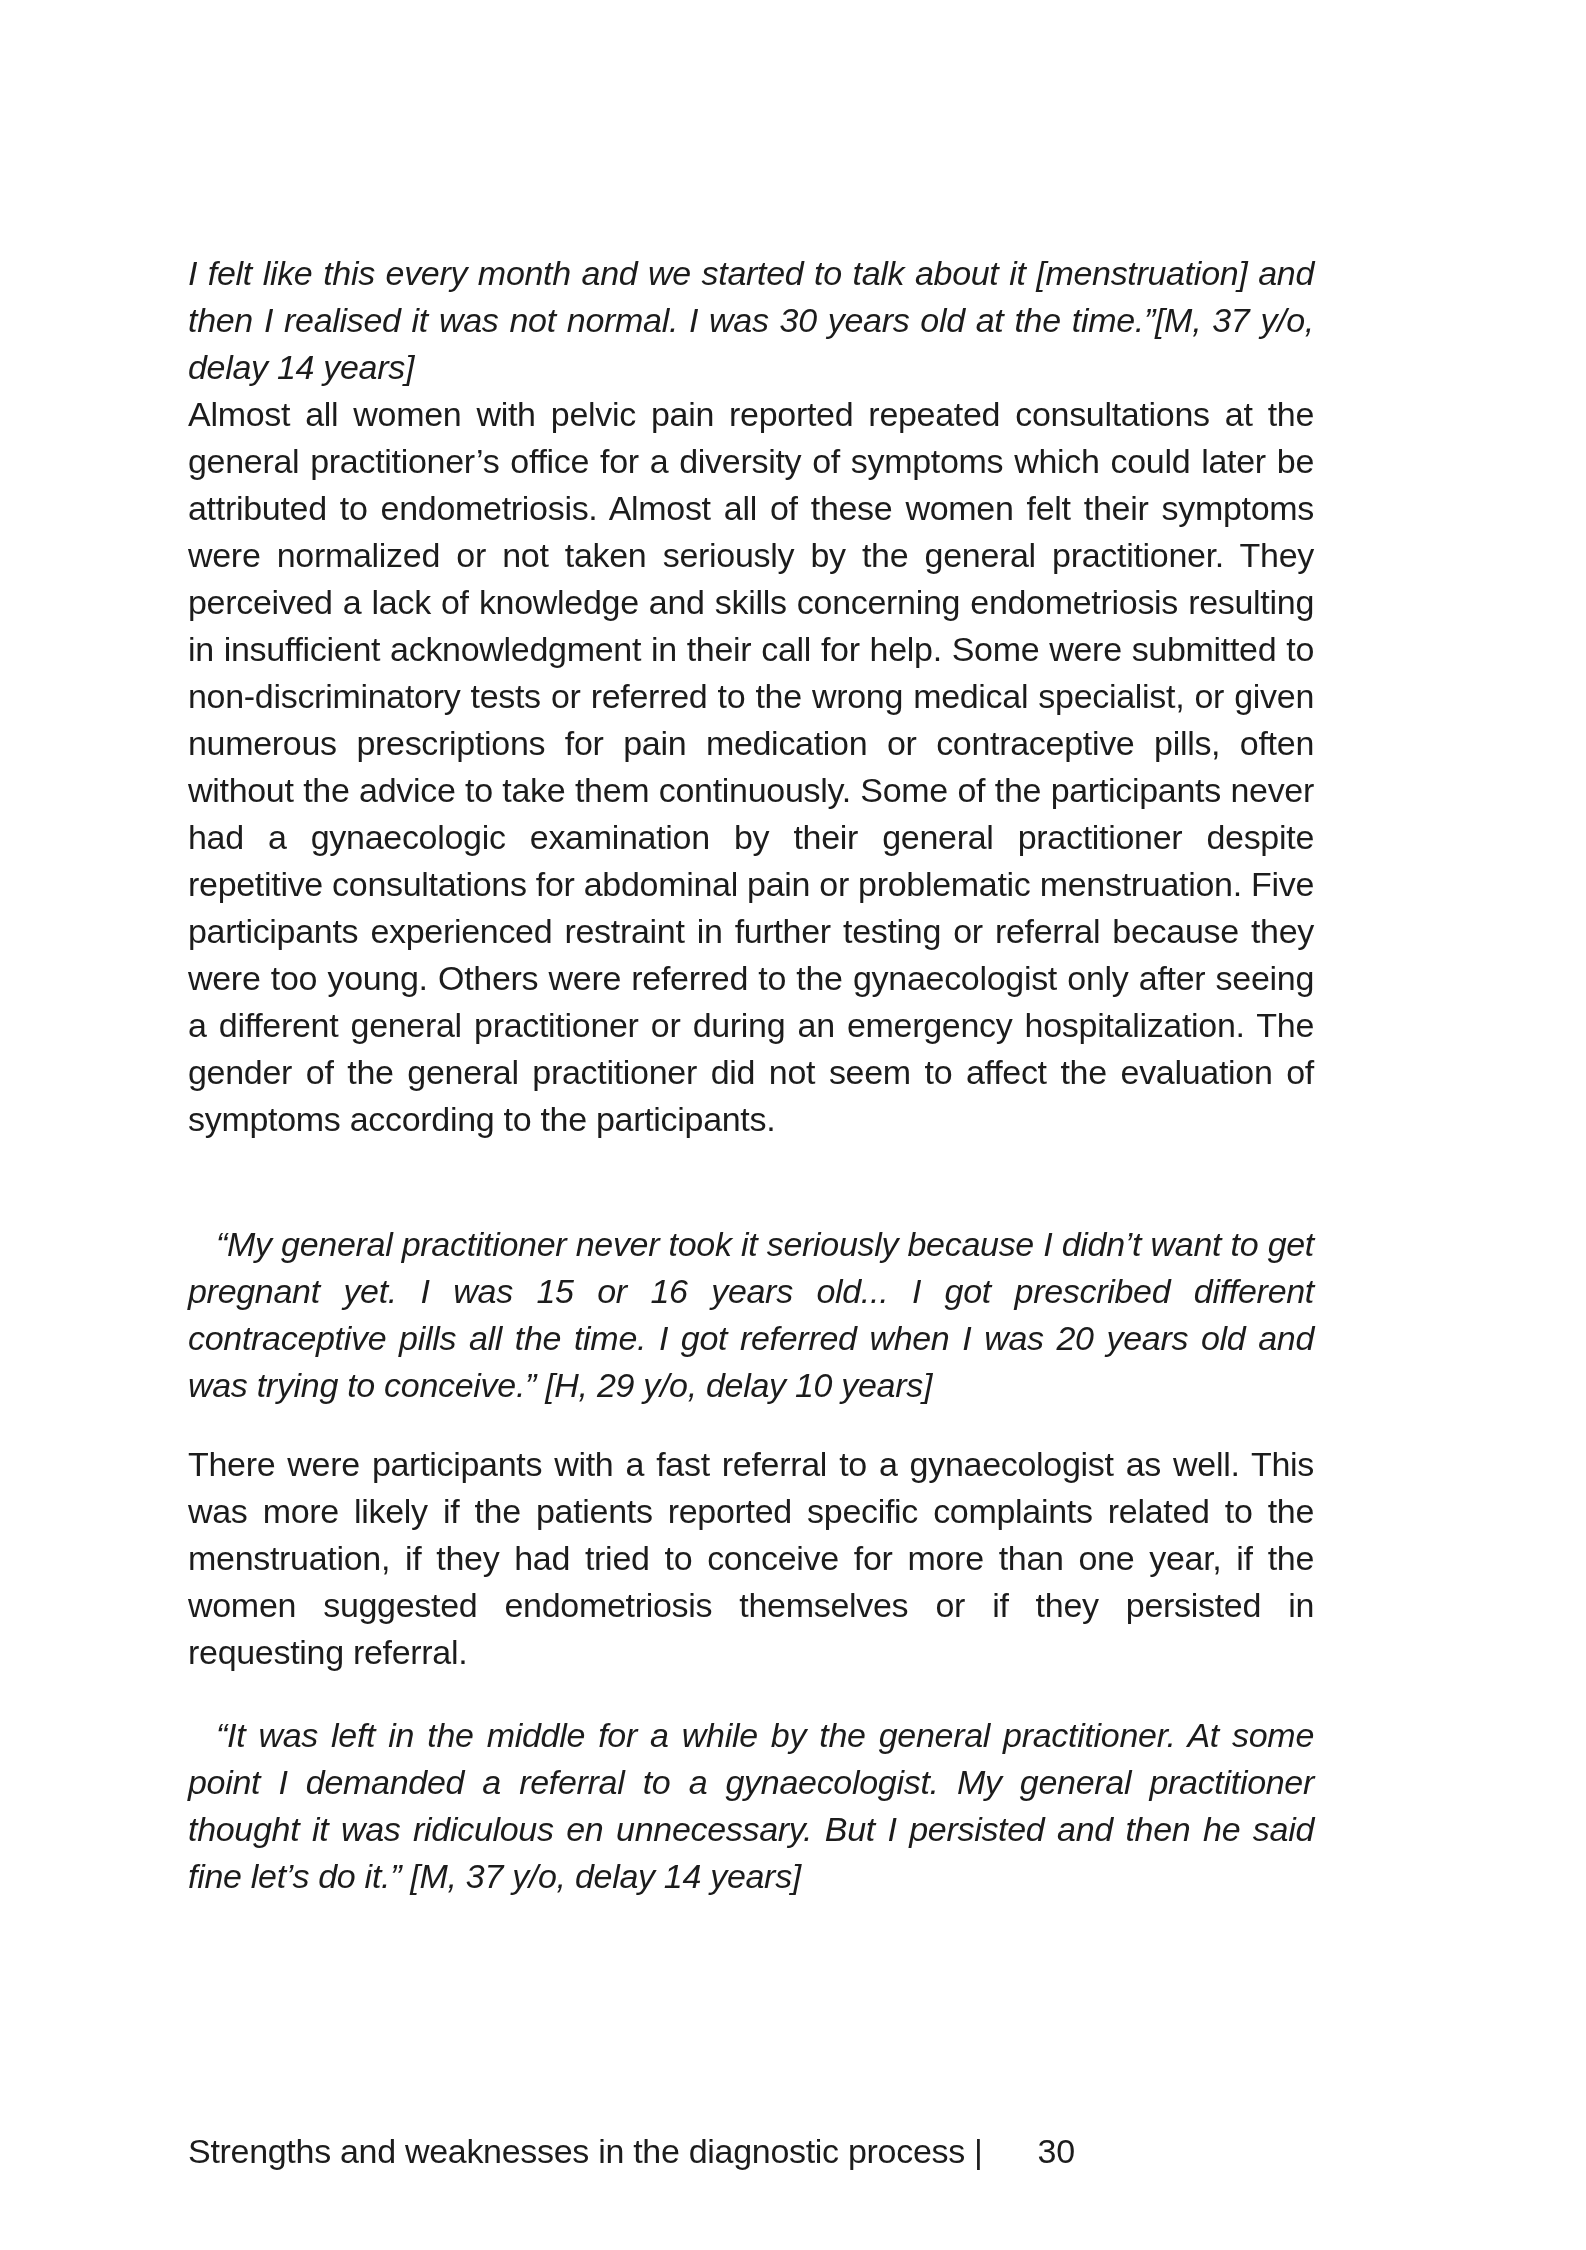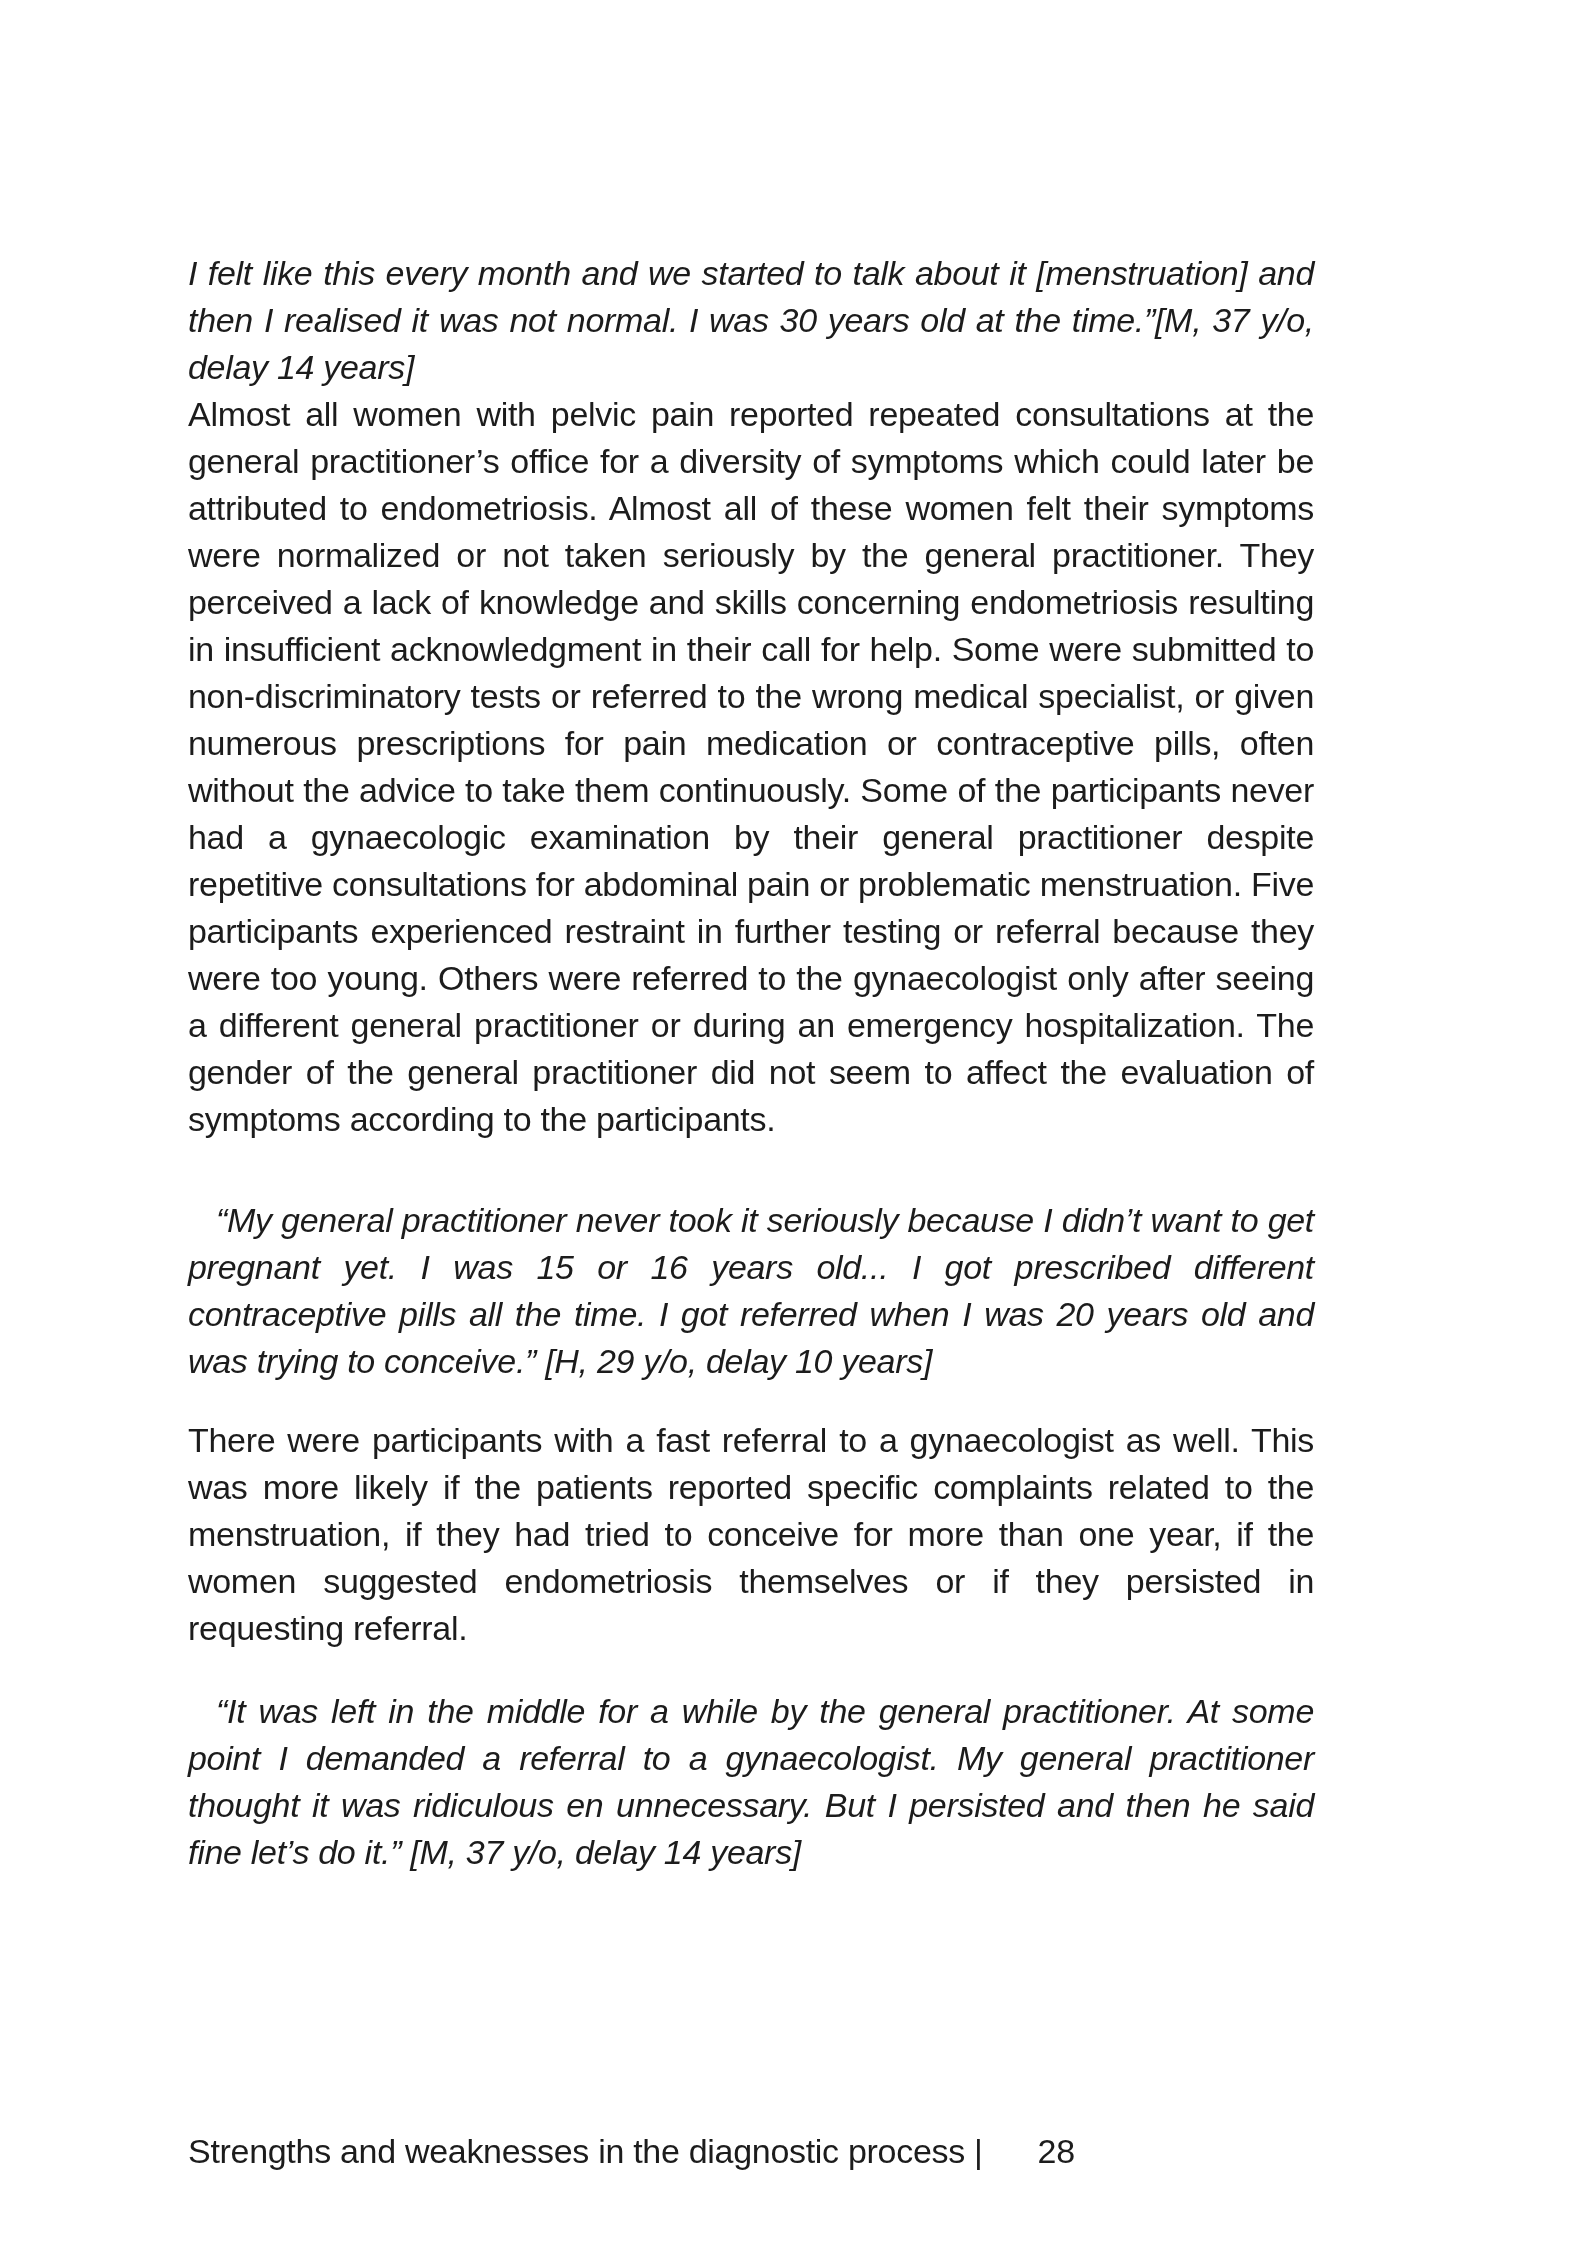--- a/index.html
+++ b/index.html
@@ -29,21 +29,21 @@
     font-style: italic;
     text-align: justify;
   }
   .quote.indented { text-indent: 28px; }
   .section-heading {
     font-weight: 700;
     font-size: 34px;
     margin-top: 37px;
   }
   .body-para { text-align: justify; }
-  .quote-2 { margin-top: 54px; }
+  .quote-2 { margin-top: 78px; }
   .body-para-2 { margin-top: 32px; }
   .quote-3 { margin-top: 36px; }
   .footer {
     position: absolute;
     top: 2128px;
     left: 188px;
     right: 221px;
     display: flex;
     justify-content: flex-start;
     align-items: baseline;
@@ -67,15 +67,15 @@
     <p class="quote quote-2 indented">“My general practitioner never took it seriously because I didn’t want to get pregnant yet. I was 15 or 16 years old... I got prescribed different contraceptive pills all the time. I got referred when I was 20 years old and was trying to conceive.” [H, 29 y/o, delay 10 years]</p>
 
     <p class="body-para body-para-2">There were participants with a fast referral to a gynaecologist as well. This was more likely if the patients reported specific complaints related to the menstruation, if they had tried to conceive for more than one year, if the women suggested endometriosis themselves or if they persisted in requesting referral.</p>
 
     <p class="quote quote-3 indented">“It was left in the middle for a while by the general practitioner. At some point I demanded a referral to a gynaecologist. My general practitioner thought it was ridiculous en unnecessary. But I persisted and then he said fine let’s do it.” [M, 37 y/o, delay 14 years]</p>
 
   </div>
 
   <div class="footer">
     <span>Strengths and weaknesses in the diagnostic process |</span>
-    <span>28</span>
+    <span>30</span>
   </div>
 </div>
 
 </body></html>

